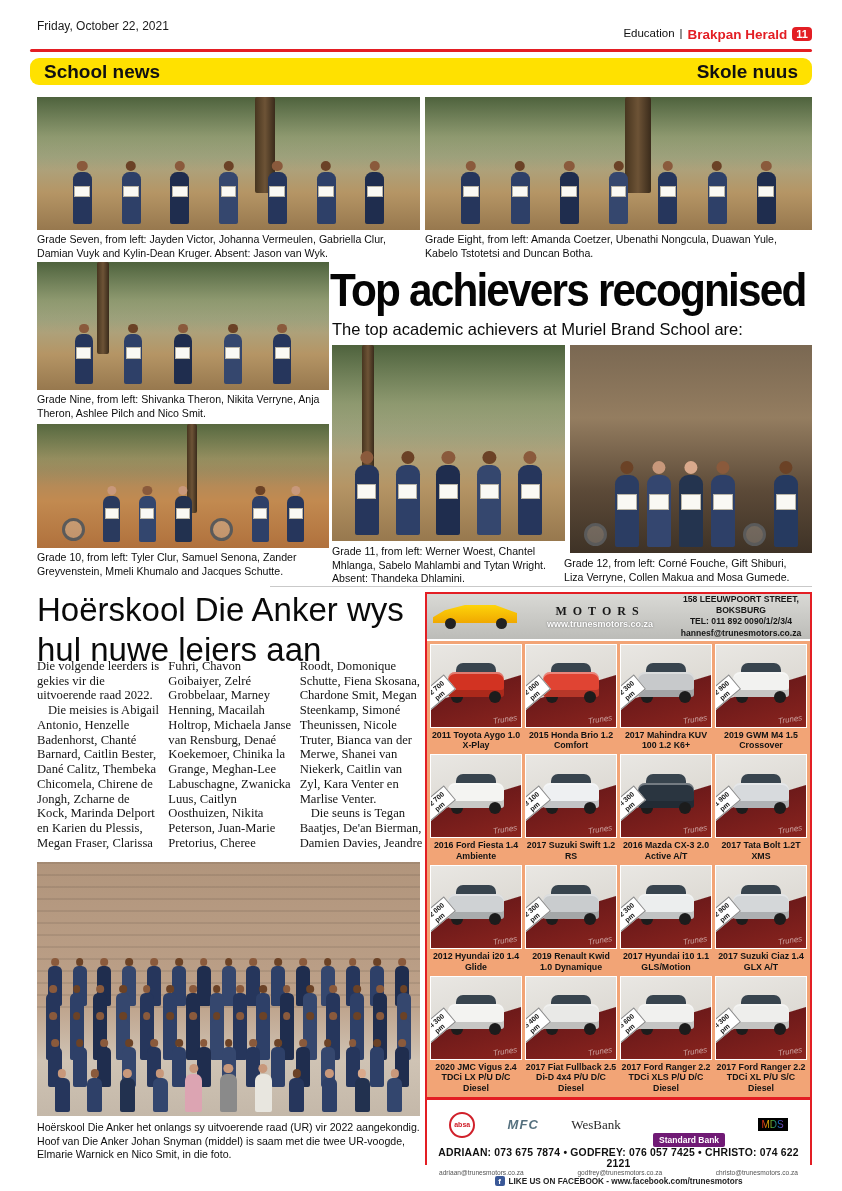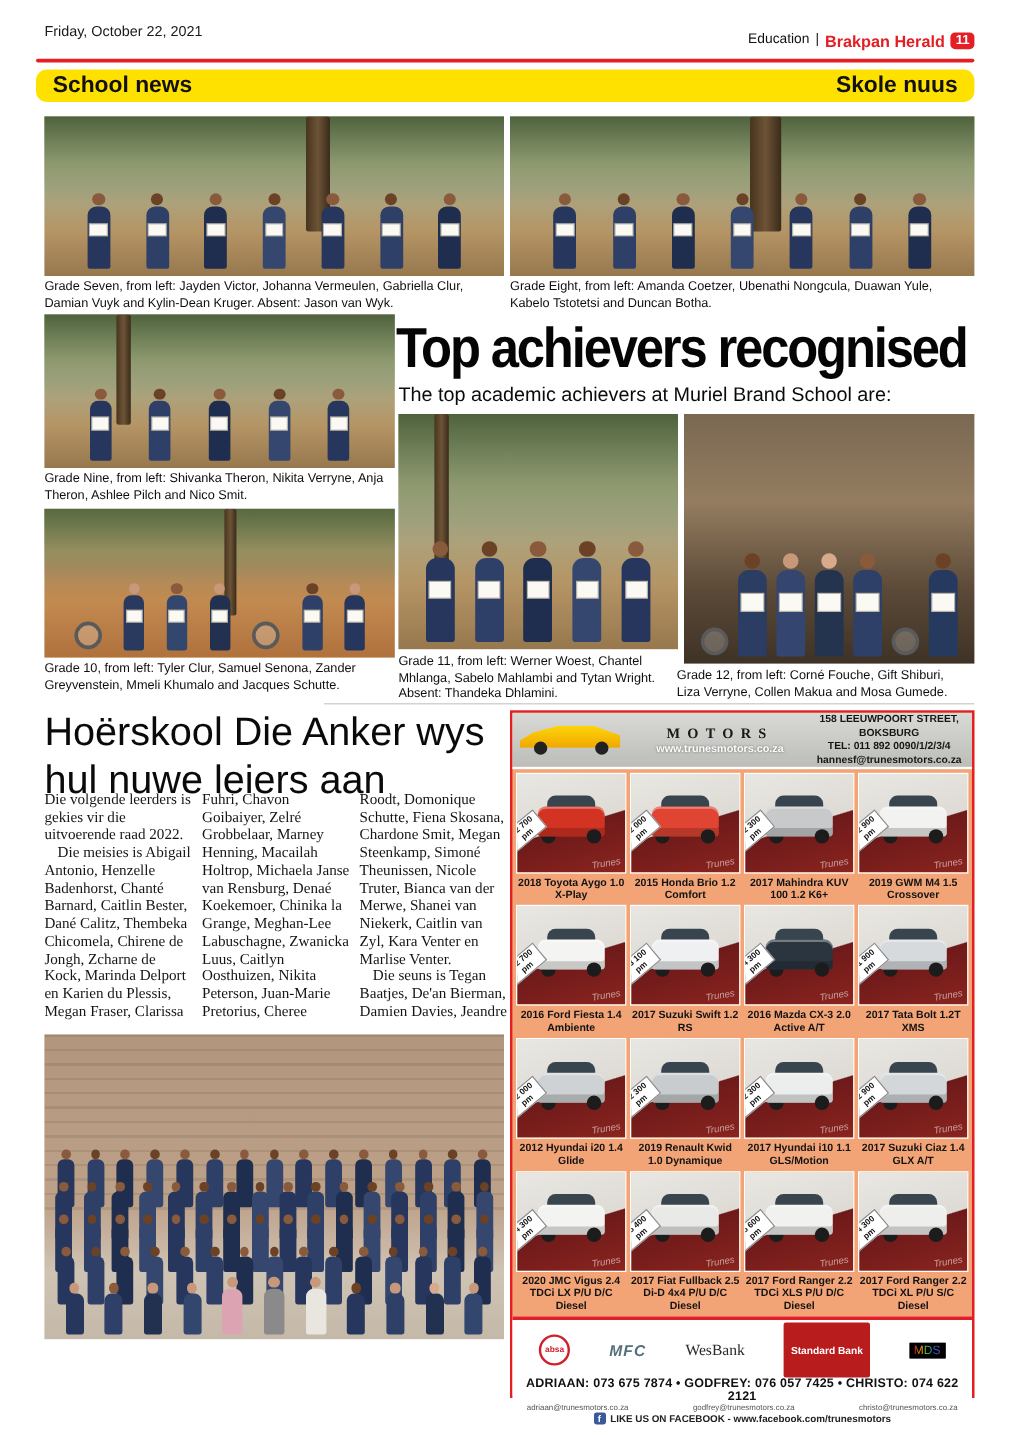--- a/index.html
+++ b/index.html
@@ -106,21 +106,21 @@
   .car-name{font-size:8.8px;font-weight:bold;text-align:center;line-height:1.18;color:#131313;
       padding:2px 0 1px;}
 
   .ad-footer{flex:1;background:#fff;border-top:3px solid #e31e24;margin-top:3px;
       display:flex;flex-direction:column;justify-content:flex-start;padding:2px 6px;}
   .banks{display:flex;justify-content:space-around;align-items:center;}
   .bk-absa{width:22px;height:22px;border:2px solid #d0202a;border-radius:50%;color:#d0202a;
       font-size:7px;font-weight:bold;display:flex;align-items:center;justify-content:center;}
   .bk-mfc{font-style:italic;font-weight:bold;font-size:13px;color:#55707e;letter-spacing:1px;}
   .bk-wes{font-size:13px;color:#2b2b2b;font-family:"Liberation Serif",serif;}
-  .bk-sb{background:#b91c1c;color:#fff;font-size:8.5px;font-weight:bold;padding:18px 6px;border-radius:2px;}
+  .bk-sb{background:#701a75;color:#fff;font-size:8.5px;font-weight:bold;padding:2px 6px;border-radius:2px;margin-top:31px;}
   .bk-mds{background:#000;padding:1px 4px;font-weight:normal;font-size:10px;
       background-image:linear-gradient(#000,#000);}
   .bk-mds span{background:linear-gradient(90deg,#e3201e,#f7a600,#36b24a,#1d6fd1,#8d35a8);
       -webkit-background-clip:text;background-clip:text;color:transparent;}
   .contacts{font-size:10.4px;font-weight:bold;text-align:center;color:#101010;letter-spacing:.2px;}
   .emails{display:flex;justify-content:space-between;font-size:6.6px;color:#555;padding:0 6px;}
   .fbline{display:flex;justify-content:center;align-items:center;gap:4px;font-size:8.2px;font-weight:bold;color:#222;}
   .fbicon{width:10px;height:10px;background:#3b5998;color:#fff;font-size:8px;font-weight:bold;
       display:flex;align-items:center;justify-content:center;border-radius:2px;}
 </style>
@@ -315,20 +315,21 @@
         <i class="p" style="--w:17px;--h:38px;--b:#dca4b2"></i>
         <i class="p" style="--w:17px;--h:38px;--b:#8a8a8a"></i>
         <i class="p" style="--w:17px;--h:38px;--b:#e8e6df"></i>
         <i class="p" style="--b:#26365c;--s:#6b4226"></i>
         <i class="p" style="--b:#2e4068"></i>
         <i class="p" style="--b:#22314f;--s:#d9a98c"></i>
         <i class="p" style="--b:#33466e"></i>
       </div>
     </div>
   </div>
+  <div class="caption" style="left:37px;top:1121px;width:383px;">Hoërskool Die Anker het onlangs sy uitvoerende raad (UR) vir 2022 aangekondig. Hoof van Die Anker Johan Snyman (middel) is saam met die twee UR-voogde, Elmarie Warnick en Nico Smit, in die foto.</div>
 
   <div class="ad">
     <div class="ad-header">
       <div class="lambo-zone">
         <div class="lambo">
             <span class="lb"></span>
             <i class="w1"></i>
             <i class="w2"></i>
           </div>
       </div>
@@ -346,21 +347,21 @@
 
     <div class="ad-row">
       <div class="cell">
         <div class="car-photo" style="--c: #d23322;">
           <div class="car">
               <i class="glass"></i>
               <i class="bodyp"></i>
             </div>
           <div class="badge"><span>R2 700</span><em>pm</em></div>
         </div>
-        <div class="car-name">2018 Toyota Aygo 1.0 X-Play</div>
+        <div class="car-name">2011 Toyota Aygo 1.0 X-Play</div>
       </div>
       <div class="cell">
         <div class="car-photo" style="--c: #e04433;">
           <div class="car">
               <i class="glass"></i>
               <i class="bodyp"></i>
             </div>
           <div class="badge"><span>R2 000</span><em>pm</em></div>
         </div>
         <div class="car-name">2015 Honda Brio 1.2 Comfort</div>

